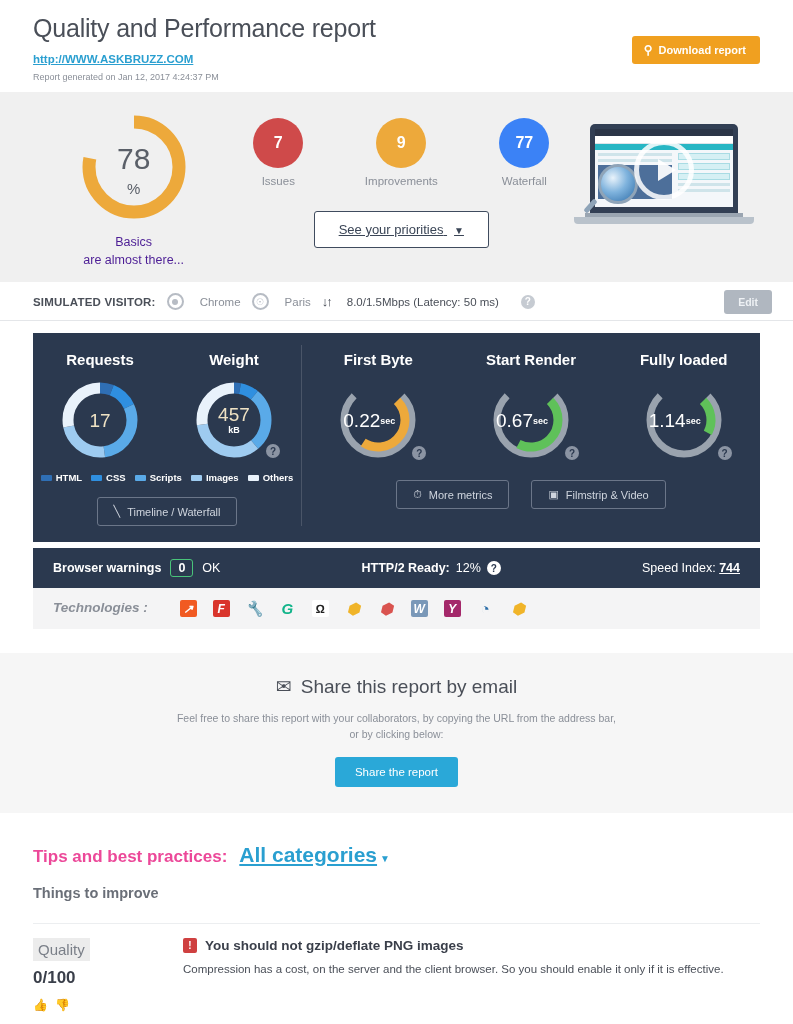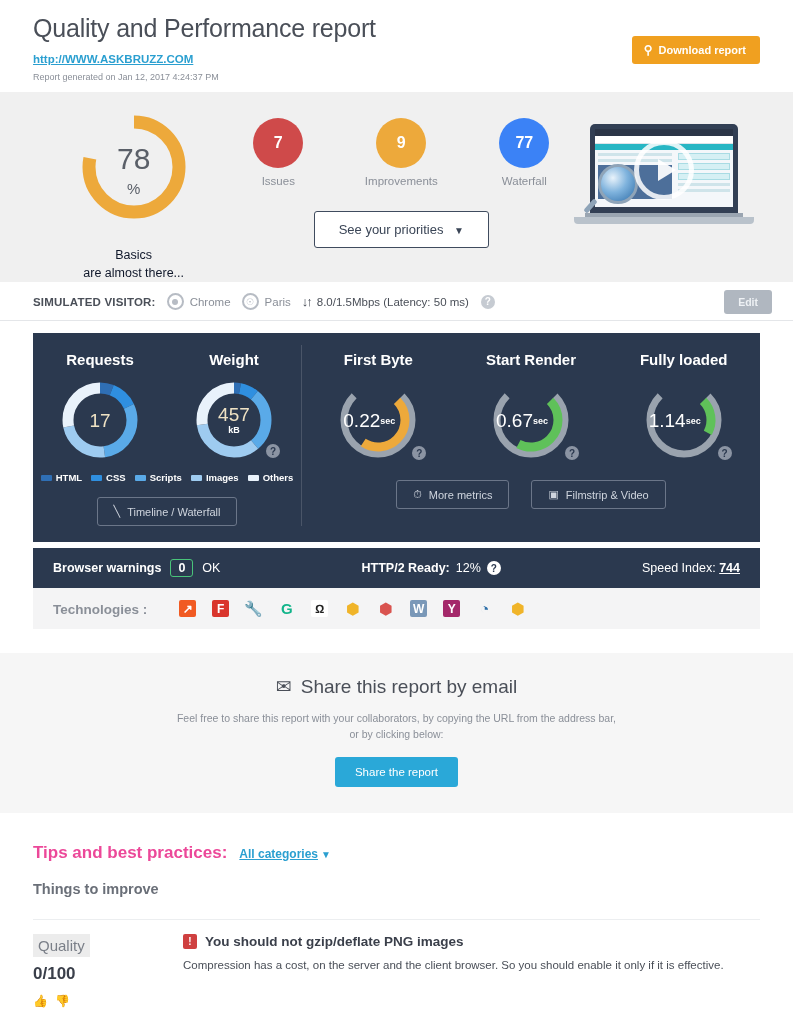--- a/index.html
+++ b/index.html
@@ -60,21 +60,21 @@
   }
   .gauge-block { width: 210px; text-align: center; padding-top: 6px; }
   .big-donut { position: relative; width: 114px; height: 114px; margin: 0 auto; }
   .big-donut svg { display: block; }
   .big-donut .val {
     position: absolute; inset: 0;
     display: flex; align-items: center; justify-content: center;
     font-size: 30px; color: #5a5f68; font-weight: 400; flex-direction: column;
   }
   .big-donut .val sup { font-size: 15px; vertical-align: baseline; position: relative; top: 4px; }
-  .gauge-caption { margin-top: 22px; font-size: 12.5px; color: #0f172a; line-height: 1.45; }
+  .gauge-caption { margin-top: 9px; font-size: 12.5px; color: #4c1d95; line-height: 1.45; }
 
   .counters-block { flex: 1; padding-top: 14px; }
   .counters { display: flex; justify-content: center; gap: 35px; }
   .counter { text-align: center; width: 88px; }
   .bubble {
     width: 50px; height: 50px; border-radius: 50%;
     margin: 0 auto 7px auto;
     display: flex; align-items: center; justify-content: center;
     color: #fff; font-size: 16px; font-weight: bold;
   }
@@ -83,20 +83,21 @@
     display: block;
     margin: 24px auto 8px auto;
     background: #fff;
     border: 1px solid #3f4b5e;
     border-radius: 3px;
     color: #3a4556;
     font-size: 13px;
     padding: 10px 24px;
     cursor: pointer;
     font-family: inherit;
+    text-decoration: underline;
   }
   .chev { font-size: 10px; margin-left: 7px; }
 
   .video-block { width: 200px; padding-top: 8px; position: relative; }
   .laptop { position: relative; width: 180px; margin: 12px auto 0 auto; }
   .laptop-screen {
     background: #323f54; border-radius: 5px 5px 0 0;
     padding: 5px 5px 6px 5px; width: 148px; margin: 0 auto;
   }
   .laptop-inner { background: #f4f7fa; height: 78px; position: relative; overflow: hidden; }
@@ -139,21 +140,21 @@
 
   
   .visitor-bar {
     padding: 11px 33px 10px 33px;
     display: flex; align-items: center;
     border-bottom: 1px solid #e4e6e9;
     background: #fff;
     position: relative;
   }
   .visitor-label { font-size: 11.5px; font-weight: bold; color: #4a4f58; letter-spacing: .2px;}
-  .visitor-item { display: flex; align-items: center; gap: 6px; margin-left: 11px; font-size: 11.5px; color: #8a8f98; }
+  .visitor-item { display: flex; align-items: center; gap: 16px; margin-left: 11px; font-size: 11.5px; color: #8a8f98; }
   .vi-chrome, .vi-globe {
     width: 17px; height: 17px; border-radius: 50%;
     border: 2px solid #b7bcc4; display:flex; align-items:center; justify-content:center;
   }
   .vi-chrome::after { content:''; width:6px;height:6px;border-radius:50%;background:#b7bcc4;}
   .vi-globe { border-color:#b7bcc4; font-size:9px; color:#b7bcc4;}
   .arrows { color:#3a3f4a; font-size: 13px; letter-spacing:-2px; }
   .net-text { color:#4a4f58; }
   .help {
     width: 14px; height: 14px; border-radius: 50%;
@@ -216,22 +217,22 @@
   .ok-text { font-weight:normal; }
   .warn-mid { flex:1; text-align:center; display:flex; align-items:center; justify-content:center; gap:6px;}
   .warn-mid b { font-weight:bold;}
   .help-w { width:14px;height:14px;border-radius:50%;background:#fff;color:#2b394f;
     font-size:10px;font-weight:bold;display:inline-flex;align-items:center;justify-content:center;}
   .warn-right { font-weight:normal; }
   .warn-right u { font-weight:bold; }
 
   
   .tech-bar {
-    margin: 0 33px; background:#f4f4f5; display:flex; align-items:flex-end;
-    padding: 12px 20px; gap: 18px;
+    margin: 0 33px; background:#f4f4f5; display:flex; align-items:flex-start;
+    padding: 12px 20px; gap: 18px; font-style: italic;
   }
   .tech-label { font-size:13.5px; font-weight:bold; color:#8a8f98; margin-right:14px;}
   .tech-icons { display:flex; align-items:center; gap:16px;}
   .ti { width:17px; height:17px; display:flex; align-items:center; justify-content:center;
         font-size:12px; font-weight:bold; color:#fff; border-radius:2px; }
 
   
   .share {
     background:#f6f6f6; margin-top: 24px; padding: 22px 0 26px 0; text-align:center;
   }
@@ -239,21 +240,21 @@
   .share-sub { font-size:10.5px; color:#8a8f98; margin-top:12px; line-height:1.55;}
   .share-btn {
     margin-top:14px; background:#2aa8d8; color:#fff; border:none;
     border-radius:3px; font-size:11.5px; padding:9px 20px; cursor:pointer; font-family:inherit;
   }
 
   
   .tips { padding: 30px 33px 0 33px; }
   .tips-head { display:flex; align-items:baseline; gap:12px;}
   .tips-title { font-size:17px; font-weight:bold; color:#ec4899;}
-  .tips-cat { font-size:12px; font-weight:bold; color:#2a9fd0; text-decoration:underline; cursor:pointer;}
+  .tips-cat { font-size:21px; font-weight:bold; color:#2a9fd0; text-decoration:underline; cursor:pointer;}
   .tips-caret { color:#2a9fd0; font-size:10px; margin-left:3px;}
   .tips-sub { font-size:14.5px; font-weight:bold; color:#6a6f78; margin-top:18px;}
   .tip-row { display:flex; margin-top: 22px; border-top:1px solid #eceef0; padding-top: 14px;}
   .tip-score { width: 150px; }
   .score-tag { display:inline-block; background:#ececec; color:#7a7f88; font-size:15px; padding:3px 5px; border-radius:0;}
   .score-val { font-size:17px; font-weight:bold; color:#3a3f4a; margin-top:7px;}
   .thumbs { margin-top:10px; color:#b7bcc4; font-size:12px; display:flex; gap:7px;}
   .tip-body { flex:1; }
   .tip-title { font-size:13.5px; font-weight:bold; color:#3a3f4a; display:flex; align-items:center; gap:8px;}
   .excl { background:#cf4040; color:#fff; width:14px;height:15px; border-radius:2px;

